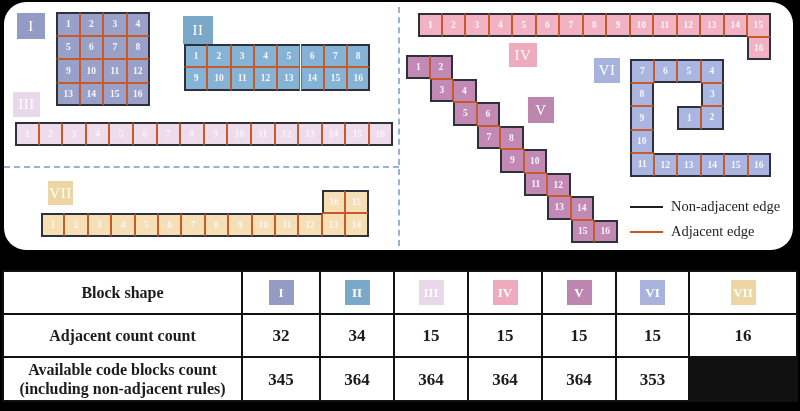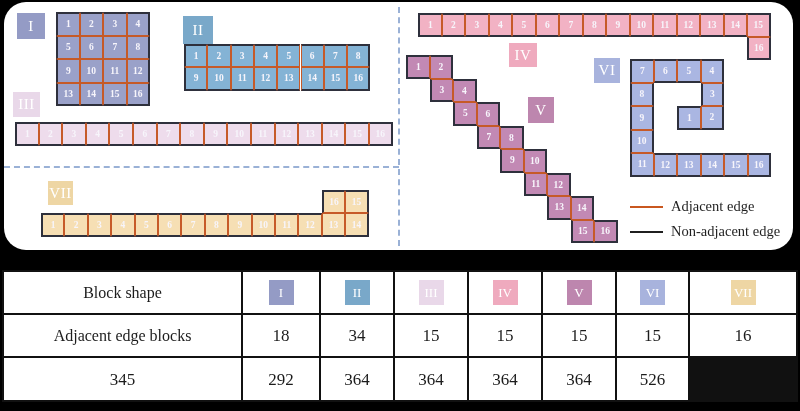--- a/index.html
+++ b/index.html
@@ -36,21 +36,21 @@
   .legend-label { font-size:14.5px; color:#1f1f1f; white-space:nowrap; }
   .stats-table {
     position:absolute; left:2px; top:270px; width:796px; height:132px;
     box-sizing:border-box; border:2px solid #111111; background:#111111;
     display:grid; grid-template-columns:237px 76px 72px 72px 72px 72px 71px 1fr;
     grid-template-rows:41px 41px 1fr; gap:2px;
   }
   .t-cell {
     background:#ffffff; display:flex; flex-direction:column;
     align-items:center; justify-content:center;
-    font-size:16px; color:#1c1c1c; line-height:19px;
+    font-size:16px; color:#1c1c1c; line-height:19px;font-weight:bold;
   }
   .t-num { font-size:17px; }
   .t-badge {
     display:flex; align-items:center; justify-content:center;
     width:25px; height:25px; color:#ffffff; font-size:13px;
   }
 </style>
 </head>
 <body>
 
@@ -175,27 +175,27 @@
     <div class="cell" style="left: 228.2px; top: 213.4px; width: 23.4px; height: 23.4px; background: rgb(246, 223, 180); color: rgb(247, 245, 251); border-width: 2px 1px; border-style: solid; border-color: rgb(46, 48, 60) rgb(198, 90, 40);">9</div>
     <div class="cell" style="left: 251.6px; top: 213.4px; width: 23.4px; height: 23.4px; background: rgb(246, 223, 180); color: rgb(247, 245, 251); border-width: 2px 1px; border-style: solid; border-color: rgb(46, 48, 60) rgb(198, 90, 40);">10</div>
     <div class="cell" style="left: 275px; top: 213.4px; width: 23.4px; height: 23.4px; background: rgb(246, 223, 180); color: rgb(247, 245, 251); border-width: 2px 1px; border-style: solid; border-color: rgb(46, 48, 60) rgb(198, 90, 40);">11</div>
     <div class="cell" style="left: 298.4px; top: 213.4px; width: 23.4px; height: 23.4px; background: rgb(246, 223, 180); color: rgb(247, 245, 251); border-width: 2px 1px; border-style: solid; border-color: rgb(46, 48, 60) rgb(198, 90, 40);">12</div>
     <div class="cell" style="left: 321.8px; top: 213.4px; width: 23.4px; height: 23.4px; background: rgb(246, 223, 180); color: rgb(247, 245, 251); border-width: 1px 1px 2px; border-style: solid; border-color: rgb(198, 90, 40) rgb(198, 90, 40) rgb(46, 48, 60);">13</div>
     <div class="cell" style="left: 345.2px; top: 213.4px; width: 23.4px; height: 23.4px; background: rgb(246, 223, 180); color: rgb(247, 245, 251); border-width: 1px 2px 2px 1px; border-style: solid; border-color: rgb(198, 90, 40) rgb(46, 48, 60) rgb(46, 48, 60) rgb(198, 90, 40);">14</div>
   </div>
 
 <div class="legend">
   <div class="legend-row">
+    <span class="legend-line" style="background: rgb(31, 31, 31);"></span>
+    <span class="legend-label">Non-adjacent edge</span>
+  </div>
+  <div class="legend-row">
     <span class="legend-line" style="background: rgb(201, 87, 31);"></span>
     <span class="legend-label">Adjacent edge</span>
   </div>
-  <div class="legend-row">
-    <span class="legend-line" style="background: rgb(31, 31, 31);"></span>
-    <span class="legend-label">Non-adjacent edge</span>
-  </div>
 </div>
 
 <div class="stats-table" id="stats-table">
     <div class="t-cell">Block shape</div>
     <div class="t-cell">
       <span class="t-badge" style="background: rgb(148, 155, 197);">I</span>
     </div>
     <div class="t-cell">
       <span class="t-badge" style="background: rgb(121, 168, 201);">II</span>
     </div>
@@ -207,28 +207,31 @@
     </div>
     <div class="t-cell">
       <span class="t-badge" style="background: rgb(189, 134, 174);">V</span>
     </div>
     <div class="t-cell">
       <span class="t-badge" style="background: rgb(168, 179, 221);">VI</span>
     </div>
     <div class="t-cell">
       <span class="t-badge" style="background: rgb(238, 214, 164);">VII</span>
     </div>
-    <div class="t-cell">Adjacent edge blocks</div>
-    <div class="t-cell t-num">18</div>
+    <div class="t-cell">Adjacent count count</div>
+    <div class="t-cell t-num">32</div>
     <div class="t-cell t-num">34</div>
     <div class="t-cell t-num">15</div>
     <div class="t-cell t-num">15</div>
     <div class="t-cell t-num">15</div>
     <div class="t-cell t-num">15</div>
     <div class="t-cell t-num">16</div>
+    <div class="t-cell">
+      <div>Available code blocks count</div>
+      <div>(including non-adjacent rules)</div>
+    </div>
     <div class="t-cell t-num">345</div>
-    <div class="t-cell t-num">292</div>
-    <div class="t-cell t-num">364</div>
-    <div class="t-cell t-num">364</div>
-    <div class="t-cell t-num">364</div>
-    <div class="t-cell t-num">364</div>
-    <div class="t-cell t-num">526</div>
+    <div class="t-cell t-num">364</div>
+    <div class="t-cell t-num">364</div>
+    <div class="t-cell t-num">364</div>
+    <div class="t-cell t-num">364</div>
+    <div class="t-cell t-num">353</div>
   </div>
 
 </body></html>

